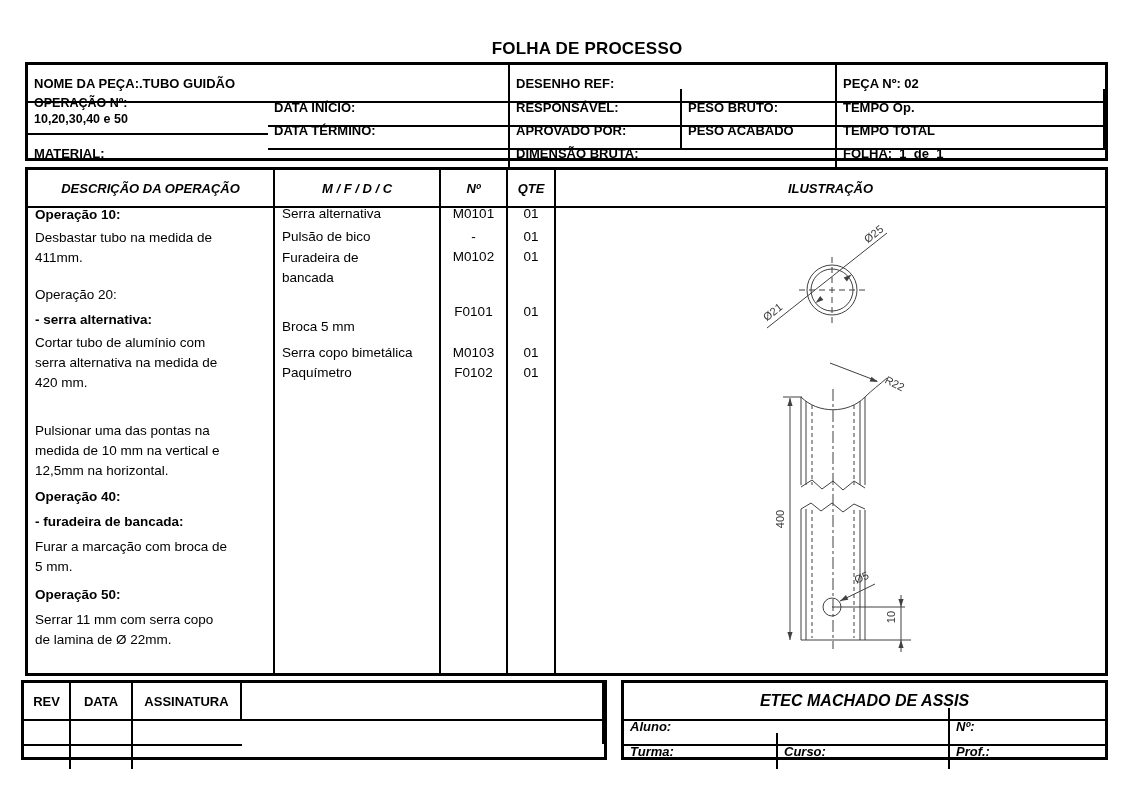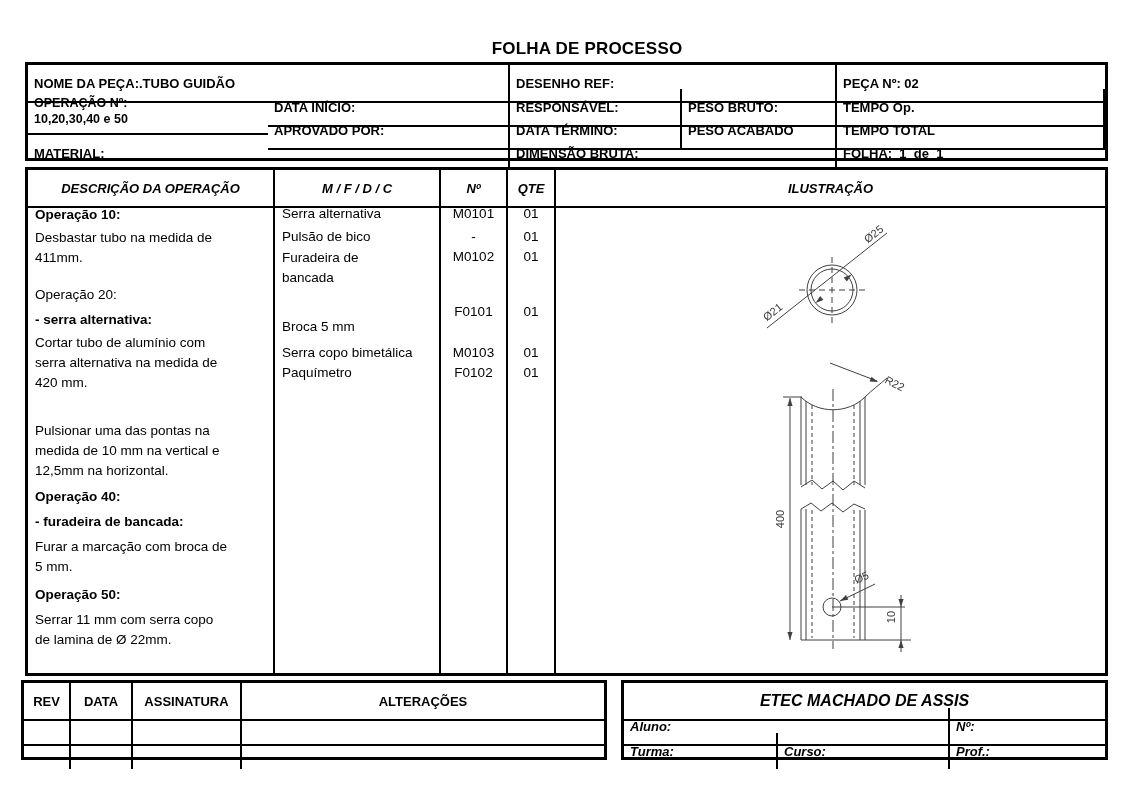--- a/index.html
+++ b/index.html
@@ -38,22 +38,22 @@
 
     <div class="cell">DATA INÍCIO:</div>
     <div class="cell">RESPONSÁVEL:</div>
     <div class="cell">PESO BRUTO:</div>
     <div class="cell">TEMPO Op.</div>
     <div class="cell noR two-line" style="grid-row:2/4; font-size:12.5px;">
       <span>OPERAÇÃO Nº:</span>
       <span>10,20,30,40 e 50</span>
     </div>
 
+    <div class="cell">DATA TÉRMINO:</div>
     <div class="cell">APROVADO POR:</div>
-    <div class="cell">DATA TÉRMINO:</div>
     <div class="cell">PESO ACABADO</div>
     <div class="cell">TEMPO TOTAL</div>
 
     <div class="cell noB" style="grid-column:1/3">MATERIAL:</div>
     <div class="cell noB" style="grid-column:3/5">DIMENSÃO BRUTA:</div>
     <div class="cell noR noB">
       <span>FOLHA:</span>&nbsp;&nbsp;<span>1</span>&nbsp;&nbsp;<span class="reg">de</span>&nbsp;&nbsp;<span>1</span>
     </div>
   </div>
 
@@ -174,21 +174,20 @@
         <text transform="translate(307,384) rotate(-22)" text-anchor="middle">Ø5</text>
         <text transform="translate(339,420) rotate(-90)" text-anchor="middle">10</text>
       </svg>
     </div>
   </div>
 
   <div class="tbl" style="left:21px; top:680px; grid-template-columns:47px 62px 109px 362px; grid-template-rows:25px 25px 24px;">
     <div class="cell ctr">REV</div>
     <div class="cell ctr">DATA</div>
     <div class="cell ctr">ASSINATURA</div>
-    <div class="cell ctr noR">ALTERAÇÕES</div>
     <div class="cell"></div>
     <div class="cell"></div>
     <div class="cell"></div>
     <div class="cell noR"></div>
     <div class="cell noB"></div>
     <div class="cell noB"></div>
     <div class="cell noB"></div>
     <div class="cell noR noB"></div>
   </div>
 

